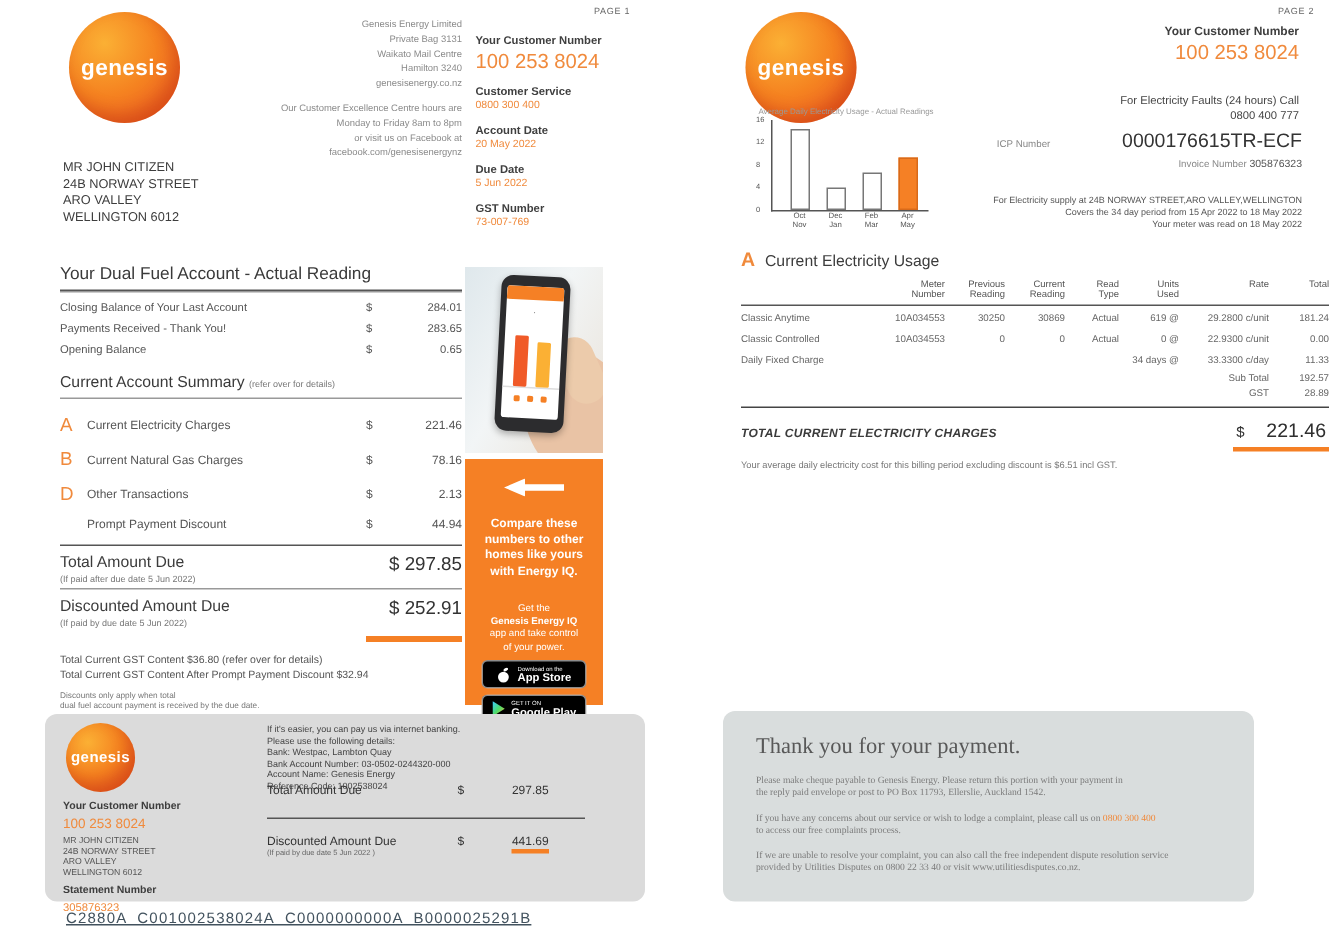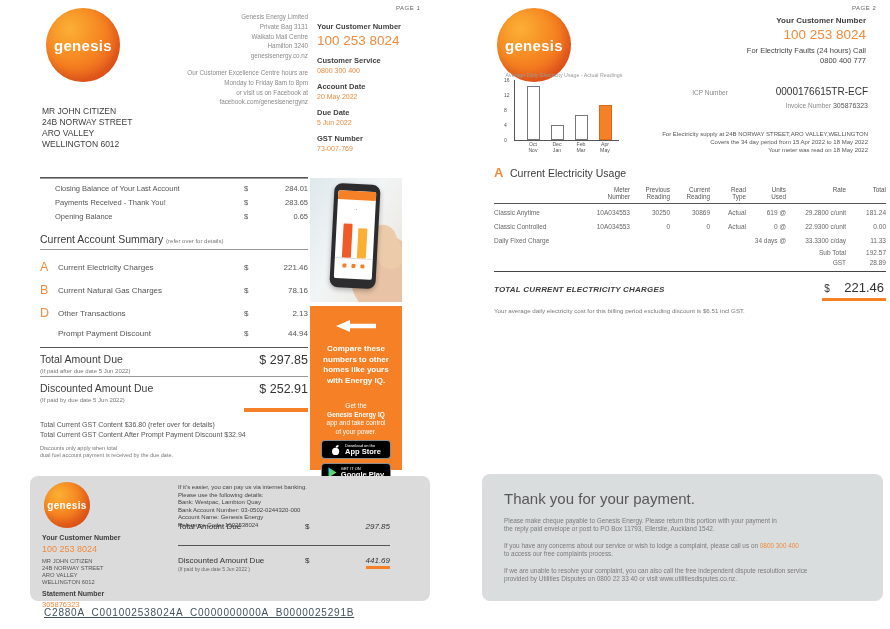--- a/index.html
+++ b/index.html
@@ -19,21 +19,21 @@
   .meta-item{margin-bottom:8px;}
   .meta-label{font-size:7.5px;font-weight:bold;color:#3f3f3f;line-height:9px;white-space:pre-line;}
   .meta-value{font-size:7px;color:#F08A3C;margin-top:2px;}
   .meta-value.big{font-size:13.5px;}
   
   .p1-title{font-size:11.5px;color:#3a3a3a;margin-bottom:4px;}
   .rule-dark{border-top:1.5px solid #555;}
   .rule-mid{border-top:1px solid #999;}
   .sec-head{font-size:7.5px;color:#4a4a4a;margin:4px 0 3px;}
   .pay-row{display:flex;align-items:baseline;margin:5px 0;font-size:7.5px;color:#555;}
-  .pay-row .lbl{flex:1;margin-left:15px;}
+  .pay-row .lbl{flex:1;}
   .pay-row .cur{width:14px;}
   .pay-row .amt{width:50px;text-align:right;}
   .sum-head{font-size:10.5px;color:#3a3a3a;margin-top:12px;}
   .sum-note{font-size:6px;color:#777;}
   .sum-row{display:flex;align-items:center;margin:9px 0;font-size:8px;color:#555;}
   .sum-row .mk{width:18px;font-size:12.5px;color:#F08A3C;}
   .sum-row .lbl{flex:1;}
   .sum-row .cur{width:14px;}
   .sum-row .amt{width:50px;text-align:right;}
   .tot-row{display:flex;align-items:flex-start;padding:5px 0 2px;}
@@ -73,33 +73,33 @@
   .badge .t2{font-size:7.5px;line-height:8px;font-weight:bold;}
   
   .slip{background:#dbdbdb;border-radius:8px;}
   .slip-label{font-size:7px;font-weight:bold;color:#3d3d3d;}
   .slip-orange{font-size:9px;color:#F08A3C;}
   .slip-recipient{font-size:5.8px;line-height:7px;color:#555;}
   .bank{font-size:6px;line-height:7.6px;color:#444;}
   .slip-row{display:flex;align-items:baseline;font-size:8px;color:#333;}
   .slip-row .lbl{flex:1;}
   .slip-row .cur{width:12px;}
-  .slip-row .amt{width:73px;text-align:right;font-style:italic;}
+  .slip-row .amt{width:73px;text-align:center;}
   .amt-underline{border-bottom:3px solid #F58025;padding-bottom:1px;}
   .slip-note{font-size:5px;color:#666;margin-top:1px;}
   .paid-box{width:89px;height:13px;background:#fff;border:1px solid #666;font-size:7px;color:#333;
             padding:1px 3px;box-sizing:border-box;}
   .ocr{font-size:10px;color:#42525E;letter-spacing:.8px;white-space:pre;text-decoration:underline;}
   
   .p2-meta{text-align:right;}
   .p2-meta .lab{font-size:8px;font-weight:bold;color:#3f3f3f;}
   .p2-meta .val{font-size:13.5px;color:#F08A3C;margin-top:2px;}
-  .p2-meta .faults{font-size:7.5px;color:#444;line-height:9.5px;margin-top:4px;}
+  .p2-meta .faults{font-size:7.5px;color:#444;line-height:9.5px;margin-top:20px;}
   .icp-line{font-size:6.5px;color:#888;text-align:right;}
-  .icp-line .v1{font-size:10px;color:#333;padding-left:46px;}
+  .icp-line .v1{font-size:13px;color:#333;padding-left:46px;}
   .icp-line .v2{font-size:7px;color:#555;}
   .supply{font-size:6px;line-height:8.2px;color:#555;text-align:right;}
   .chart-title{font-size:5.3px;color:#999;text-align:center;}
   .plot{border-left:1px solid #555;border-bottom:1px solid #555;}
   .ytick{position:absolute;left:-11px;transform:translateY(50%);font-size:5px;color:#555;}
   .bars{display:flex;align-items:flex-end;height:100%;padding-left:6px;}
   .bar-slot{position:relative;width:24px;height:100%;display:flex;align-items:flex-end;}
   .bar{width:13px;margin:0 auto;border:1px solid #777;box-sizing:border-box;}
   .bar-label{position:absolute;top:100%;left:0;right:0;margin-top:2px;text-align:center;
              font-size:5.2px;line-height:5.6px;color:#555;white-space:pre-line;}
@@ -175,20 +175,21 @@
     </div>
 
     <div class="abs recipient" style="left:42px;top:106px;">
         <div>MR JOHN CITIZEN</div>
         <div>24B NORWAY STREET</div>
         <div>ARO VALLEY</div>
         <div>WELLINGTON 6012</div>
       </div>
 
     <div class="abs" style="left:40px;top:177px;width:268px;">
+      <div class="p1-title">Your Dual Fuel Account - Actual Reading</div>
       <div class="rule-dark"></div>
       <div class="rule-mid"></div>
 
       <div class="pay-row">
         <span class="lbl">Closing Balance of Your Last Account</span>
         <span class="cur">$</span>
         <span class="amt">284.01</span>
       </div>
       <div class="pay-row">
         <span class="lbl">Payments Received - Thank You!</span>
@@ -500,21 +501,21 @@
       <div class="utotal">
         <span class="lbl">TOTAL CURRENT ELECTRICITY CHARGES</span>
         <span class="grp">
           <span class="cur">$</span>
           <span class="val">221.46</span>
         </span>
       </div>
       <div class="unote">Your average daily electricity cost for this billing period excluding discount is $6.51 incl GST.</div>
     </div>
 
-    <div class="abs thanks" style="left:482px;top:474px;width:401px;height:127px;">
+    <div class="abs thanks" style="left:482px;top:474px;width:354px;height:127px;font-family:Liberation Serif, serif;">
       <h1>Thank you for your payment.</h1>
       <p><span>Please make cheque payable to Genesis Energy. Please return this portion with your payment in<br>the reply paid envelope or post to PO Box 11793, Ellerslie, Auckland 1542.</span></p>
       <p>
         <span>If you have any concerns about our service or wish to lodge a complaint, please call us on </span><span class="phone-orange">0800 300 400</span><br>
         <span>to access our free complaints process.</span>
       </p>
       <p><span>If we are unable to resolve your complaint, you can also call the free independent dispute resolution service<br>provided by Utilities Disputes on 0800 22 33 40 or visit www.utilitiesdisputes.co.nz.</span></p>
     </div>
   </div>
 </div>

